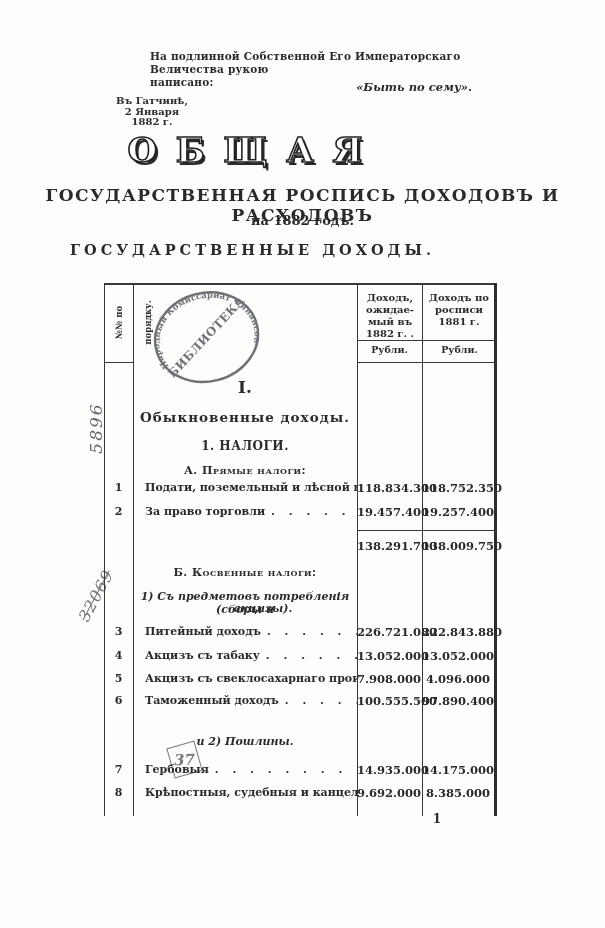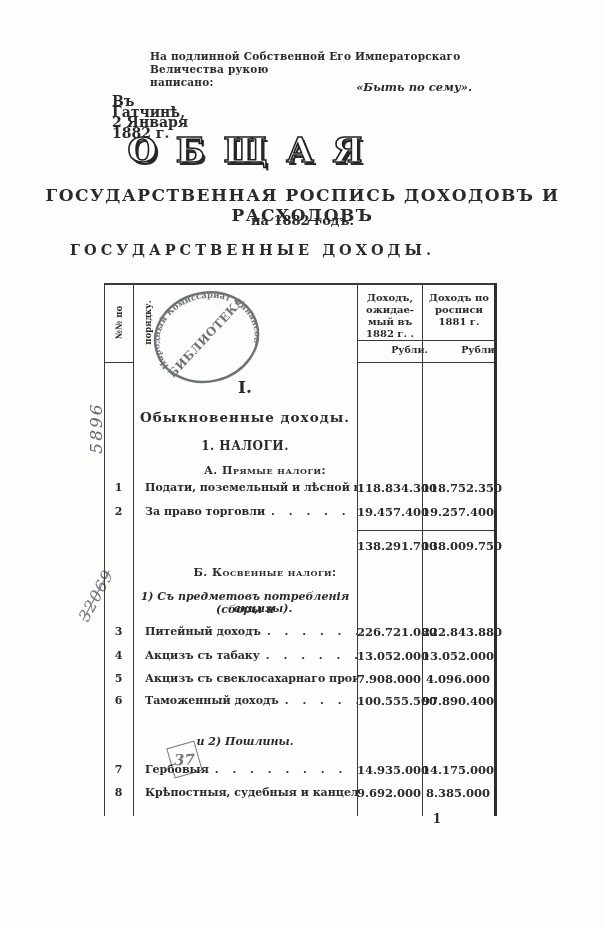--- a/index.html
+++ b/index.html
@@ -7,22 +7,22 @@
   body { font-family:"DejaVu Serif","Liberation Serif",serif; }
   .sheet {
     position:relative; width:605px; height:928px; margin:0 auto;
     background:#fdfdfc; color:#2b2a28; overflow:hidden;
   }
   
   .inscription { position:absolute; left:150px; top:50px; width:325px;
     font-size:10.5px; line-height:13px; font-weight:bold; letter-spacing:.2px; }
   .rescript { position:absolute; left:340px; top:80px; width:132px; text-align:right;
     font-size:11.5px; font-style:italic; font-weight:bold; }
-  .place { position:absolute; left:112px; top:96px; width:80px; text-align:left;
-    font-size:14px; line-height:10.5px; font-weight:bold; }
+  .place { position:absolute; left:112px; top:96px; width:80px; text-align:center;
+    font-size:10px; line-height:10.5px; font-weight:bold; }
   
   .t1 { position:absolute; left:0; top:130px; width:490px; text-align:center;
     font-size:34px; font-weight:bold; letter-spacing:.55em; text-indent:.55em;
     color:#fefefe; -webkit-text-stroke:1.6px #22211f;
     text-shadow:2.5px 2.5px 0 #2b2a28; }
   .t2 { position:absolute; left:0; top:185px; width:605px; text-align:center;
     font-size:17px; font-weight:bold; letter-spacing:1.5px; }
   .t3 { position:absolute; left:0; top:213px; width:605px; text-align:center;
     font-size:13px; font-weight:bold; }
   .t4 { position:absolute; left:0; top:241px; width:505px; text-align:center;
@@ -39,31 +39,31 @@
   .vl.b4 { left:390px; width:2.6px; background:#2e2d2a; }
   .hl.top { left:0; width:393px; top:0; height:1.8px; }
   .hl.h1 { left:253px; width:140px; top:57px; }
   .hl.h2 { left:253px; width:140px; top:79px; }
   .hl.h3 { left:0; width:29px; top:79px; }
   .hl.h4 { left:253px; width:140px; top:247px; }
   .colhead { position:absolute; font-size:10px; font-weight:bold; line-height:12px;
     text-align:center; }
   .ch3 { left:255px; top:9px; width:62px; }
   .ch4 { left:320px; top:9px; width:70px; }
-  .unit { position:absolute; top:61px; font-size:9.5px; font-weight:bold; text-align:center;margin-left:20px; }
+  .unit { position:absolute; top:61px; font-size:9.5px; font-weight:bold; text-align:center; }
   .u3 { left:253px; width:65px; }
   .u4 { left:318px; width:75px; }
   .vhead { position:absolute; left:-25px; top:25px; width:80px; height:29px;
     transform:rotate(-90deg); font-size:8.5px; font-weight:bold; text-align:center;
     line-height:29px; }
   .sec { position:absolute; left:29px; width:224px; text-align:center; font-weight:bold; }
   .roman { top:94px; font-size:17px; }
   .ordinary { top:126px; font-size:13.5px; letter-spacing:1px; }
   .taxes { top:156px; font-size:12px; letter-spacing:.5px; }
-  .grp { font-size:11px; font-variant:small-caps; letter-spacing:.5px;margin-left:20px; }
+  .grp { font-size:11px; font-variant:small-caps; letter-spacing:.5px; }
   .ga { top:181px; }
   .gb { top:283px; }
   .it { font-style:italic; font-weight:600; font-size:11px; }
   .gb1a { top:307px; }
   .gb1b { top:319px;padding-left:36px; }
   .gb2 { top:452px; }
   .row { position:absolute; left:0; width:393px; height:17px;
     display:grid; grid-template-columns:29px 224px 65px 75px; align-items:center;
     font-size:11.5px; font-weight:bold; }
   .no { text-align:center; font-size:11px; }

